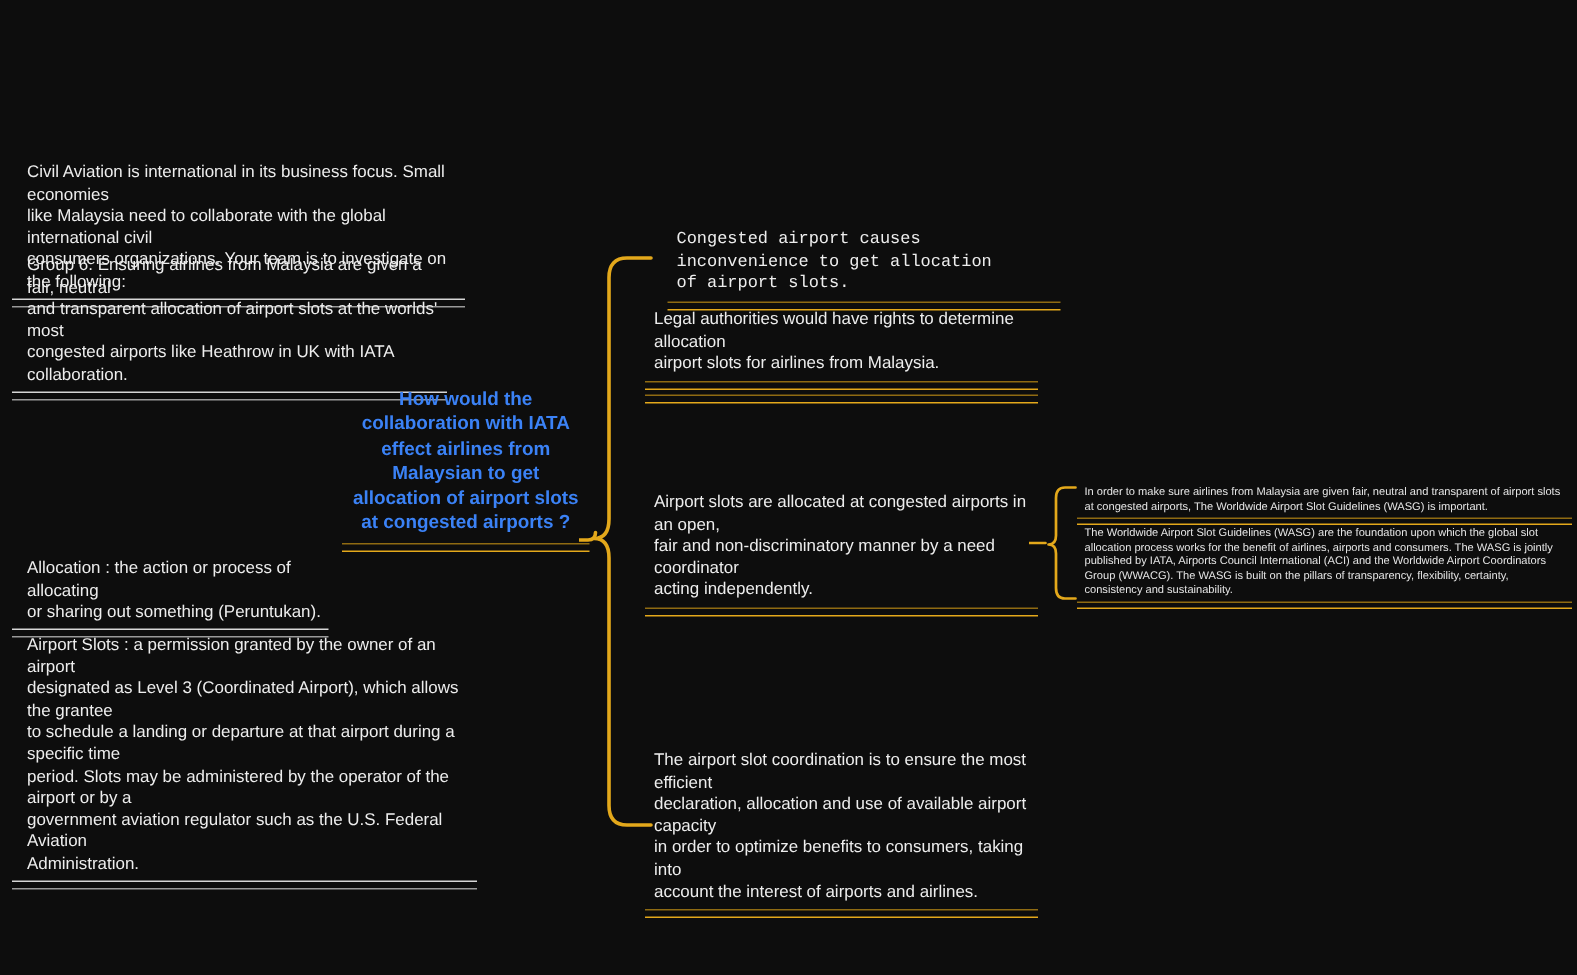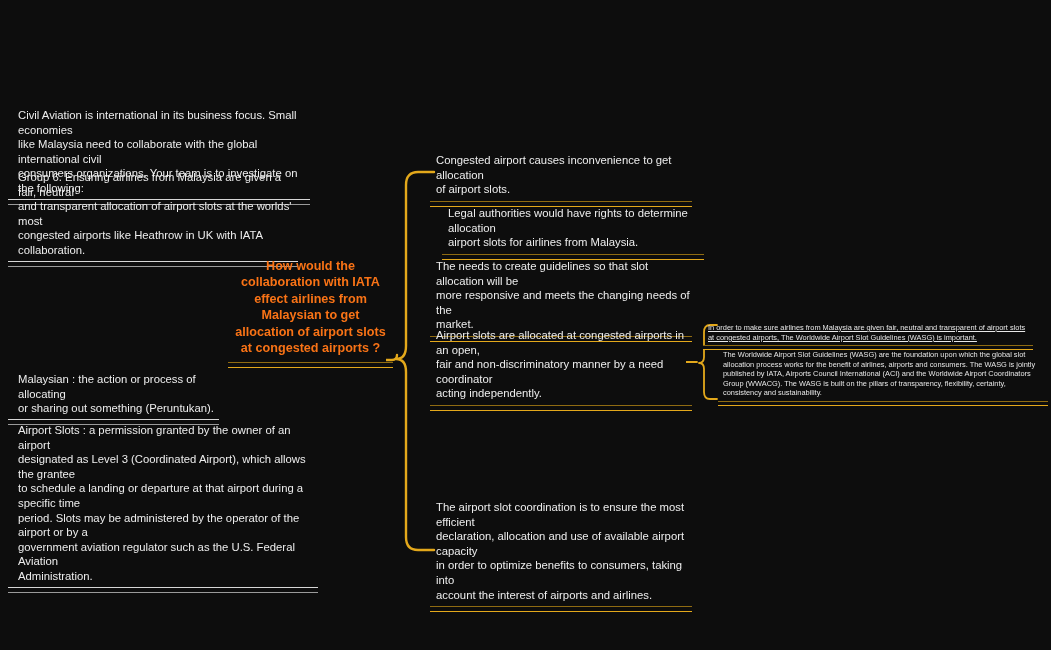--- a/index.html
+++ b/index.html
@@ -76,21 +76,21 @@
   
   #hub {
     position: absolute;
     left: 228px;
     top: 258px;
     width: 165px;
   }
   #hub .hub-txt {
     display: block;
     text-align: center;
-    color: #f97316;
+    color: #3b82f6;
     font-size: 12.6px;
     line-height: 16.4px;
     font-weight: bold;
     white-space: pre-line;
   }
   #hub .rule {
     margin-top: 6px;
     height: 4px;
     border-top: 1.6px solid #8f6b12;
     border-bottom: 1.6px solid #e3a81b;
@@ -114,21 +114,21 @@
   </div>
 
   <div class="node node-light" style="left:8px; top:170px; width:290px;">
     <span class="txt">Group 6. Ensuring airlines from Malaysia are given a fair, neutral
 and transparent allocation of airport slots at the worlds' most
 congested airports like Heathrow in UK with IATA collaboration.</span>
     <div class="rule"></div>
   </div>
 
   <div class="node node-light" style="left:8px; top:372px; width:211px;">
-    <span class="txt">Malaysian : the action or process of allocating
+    <span class="txt">Allocation : the action or process of allocating
 or sharing out something (Peruntukan).</span>
     <div class="rule"></div>
   </div>
 
   <div class="node node-light" style="left:8px; top:423px; width:310px;">
     <span class="txt">Airport Slots : a permission granted by the owner of an airport
 designated as Level 3 (Coordinated Airport), which allows the grantee
 to schedule a landing or departure at that airport during a specific time
 period. Slots may be administered by the operator of the airport or by a
 government aviation regulator such as the U.S. Federal Aviation
@@ -147,36 +147,33 @@
   </div>
 
   <svg class="brace" style="left:392px; top:168px;" width="46" height="390" viewBox="0 0 46 390">
     <path d="M 42 4 L 26 4 Q 14 4 14 17 L 14 178 Q 14 191 4 191 Q 14 191 14 204 L 14 369 Q 14 382 26 382 L 42 382" fill="none" stroke="#e3a81b" stroke-width="2.4" stroke-linecap="round" stroke-linejoin="round"></path>
   </svg>
 
   <svg class="brace" style="left:386px; top:352px;" width="14" height="12" viewBox="0 0 14 12">
     <path d="M 0 8 L 6 8 Q 11 8 11 3" fill="none" stroke="#e3a81b" stroke-width="2.4" stroke-linecap="round" stroke-linejoin="round"></path>
   </svg>
 
-  <div class="node node-amber" style="left:430px; top:153px; width:262px;">
+  <div class="node node-amber" style="left:445px; top:153px; width:262px;font-family:Liberation Mono, monospace;">
     <span class="txt">Congested airport causes inconvenience to get allocation
 of airport slots.</span>
     <div class="rule"></div>
   </div>
 
-  <div class="node node-amber" style="left:430px; top:206px; width:262px;margin-left:12px;">
+  <div class="node node-amber" style="left:430px; top:206px; width:262px;">
     <span class="txt">Legal authorities would have rights to determine allocation
 airport slots for airlines from Malaysia.</span>
     <div class="rule"></div>
   </div>
 
   <div class="node node-amber" style="left:430px; top:259px; width:262px;">
-    <span class="txt">The needs to create guidelines so that slot allocation will be
-more responsive and meets the changing needs of the
-market.</span>
     <div class="rule"></div>
   </div>
 
   <div class="node node-amber" style="left:430px; top:328px; width:262px;">
     <span class="txt">Airport slots are allocated at congested airports in an open,
 fair and non-discriminatory manner by a need coordinator
 acting independently.</span>
     <div class="rule"></div>
   </div>
 
@@ -190,21 +187,21 @@
   </div>
 
   <svg class="brace" style="left:696px; top:322px;" width="24" height="80" viewBox="0 0 24 80">
     <path d="M 21 3 L 14 3 Q 8 3 8 10 L 8 35 Q 8 41 3 41 Q 8 41 8 47 L 8 70 Q 8 77 14 77 L 21 77" fill="none" stroke="#e3a81b" stroke-width="1.8" stroke-linecap="round" stroke-linejoin="round"></path>
   </svg>
 
   <svg class="brace" style="left:686px; top:357px;" width="14" height="10" viewBox="0 0 14 10">
     <path d="M 0 5 L 11 5" fill="none" stroke="#e3a81b" stroke-width="1.8" stroke-linecap="round"></path>
   </svg>
 
-  <div class="node node-mini" style="left:703px; top:323px; width:330px;text-decoration:underline;">
+  <div class="node node-mini" style="left:718px; top:323px; width:330px;">
     <span class="txt">In order to make sure airlines from Malaysia are given fair, neutral and transparent of airport slots
 at congested airports, The Worldwide Airport Slot Guidelines (WASG) is important.</span>
     <div class="rule"></div>
   </div>
 
   <div class="node node-mini" style="left:718px; top:350px; width:330px;">
     <span class="txt">The Worldwide Airport Slot Guidelines (WASG) are the foundation upon which the global slot
 allocation process works for the benefit of airlines, airports and consumers. The WASG is jointly
 published by IATA, Airports Council International (ACI) and the Worldwide Airport Coordinators
 Group (WWACG). The WASG is built on the pillars of transparency, flexibility, certainty,

